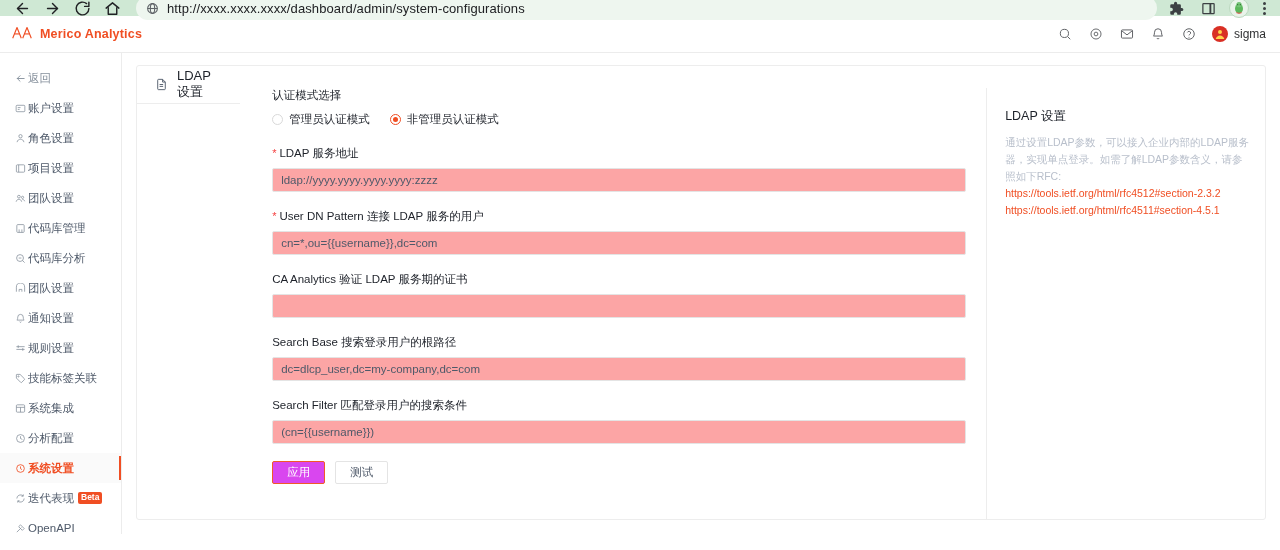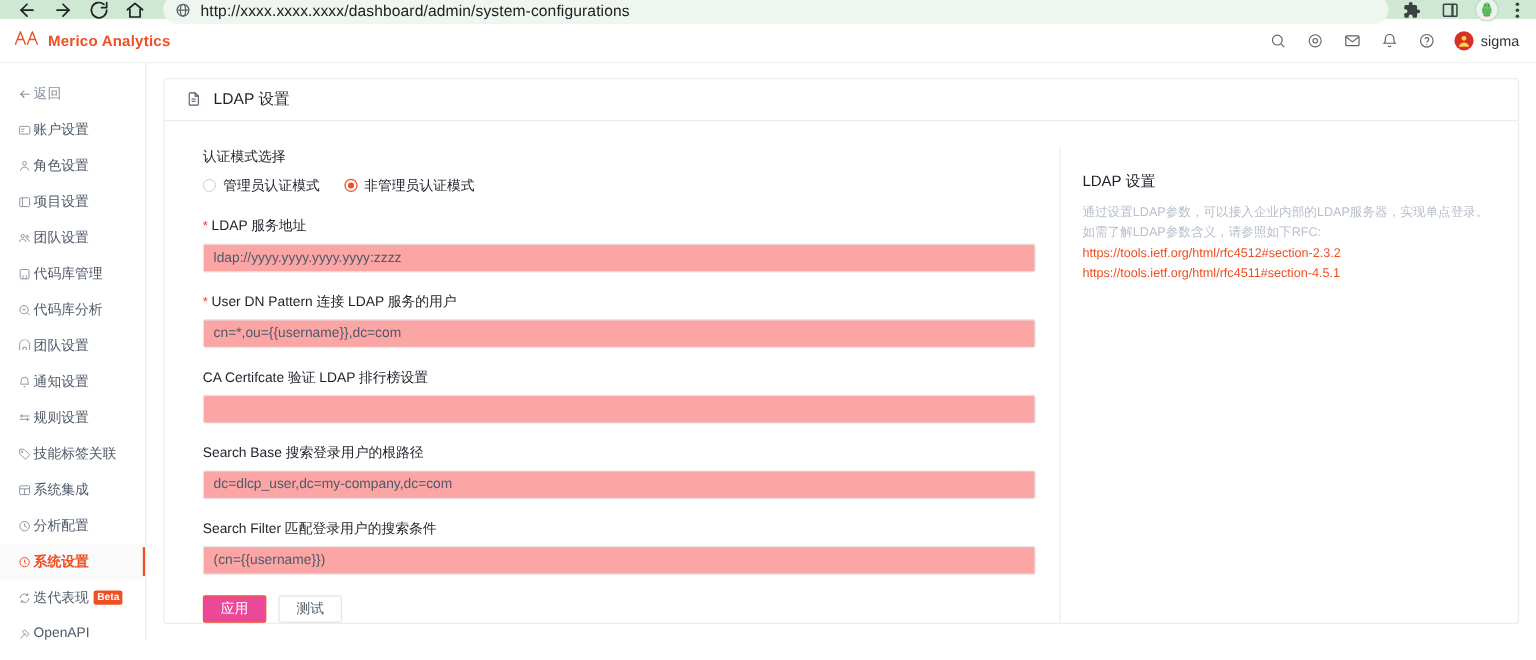--- a/index.html
+++ b/index.html
@@ -83,21 +83,21 @@
   }
   .beta-tag {
     background: #f04e23; color: #fff; font-size: 8.5px; font-weight: bold;
     border-radius: 2px; padding: 1px 3px; line-height: 1.15; margin-left: 3px;
   }
 
   
   .content { flex: 1 1 auto; background: #fff; padding: 12px 14px 0 14px; overflow: hidden; }
   .card {
     border: 1px solid #ededed; border-radius: 3px; background: #fff;
-    height: 455px; display: flex; flex-direction: column;
+    height: 455px; display: flex; flex-direction: row;
   }
   .card-head {
     height: 38px; border-bottom: 1px solid #ededed;
     display: flex; align-items: center; gap: 9px; padding: 0 18px;
   }
   .card-head .doc-ic { width: 14px; height: 14px; color: #4e5969; display: flex; }
   .card-title { font-size: 13px; color: #1d2129; }
   .card-body { flex: 1 1 auto; display: flex; padding: 22px 0 0 0; }
 
   .form-col { flex: 0 0 744px; padding: 0 20px 0 32px; }
@@ -128,21 +128,21 @@
     padding: 0 8px; display: flex; align-items: center;
     margin-bottom: 17px; white-space: nowrap; overflow: hidden;
   }
 
   .btn-row { display: flex; gap: 10px; margin-top: 5px; }
   .btn {
     height: 23px; min-width: 52px; border-radius: 2px;
     font-size: 11.5px; display: flex; align-items: center; justify-content: center;
     padding: 0 14px;
   }
-  .btn-primary { background: #ec4899; color: #fff; border: 1px solid #f05a28; }
+  .btn-primary { background: #d946ef; color: #fff; border: 1px solid #f05a28; }
   .btn-default { background: #fff; color: #4e5969; border: 1px solid #e4e4e4; }
 
   .help-title { font-size: 12.5px; color: #1d2129; margin-bottom: 9px; }
   .help-text { font-size: 10.5px; color: #b8bfcb; line-height: 1.62; }
   .help-link {
     display: block; font-size: 10.5px; color: #f04e23;
     line-height: 1.62; text-decoration: none; white-space: nowrap;
   }
 </style>
 </head>
@@ -469,21 +469,21 @@
           </div>
           <div class="input">ldap://yyyy.yyyy.yyyy.yyyy:zzzz</div>
 
           <div class="field-label">
             <span class="req">*</span>
             <span>User DN Pattern 连接 LDAP 服务的用户</span>
           </div>
           <div class="input">cn=*,ou={{username}},dc=com</div>
 
           <div class="field-label">
-            <span>CA Certifcate 验证 LDAP 排行榜设置</span>
+            <span>CA Analytics 验证 LDAP 服务期的证书</span>
           </div>
           <div class="input"></div>
 
           <div class="field-label">
             <span>Search Base 搜索登录用户的根路径</span>
           </div>
           <div class="input">dc=dlcp_user,dc=my-company,dc=com</div>
 
           <div class="field-label">
             <span>Search Filter 匹配登录用户的搜索条件</span>

